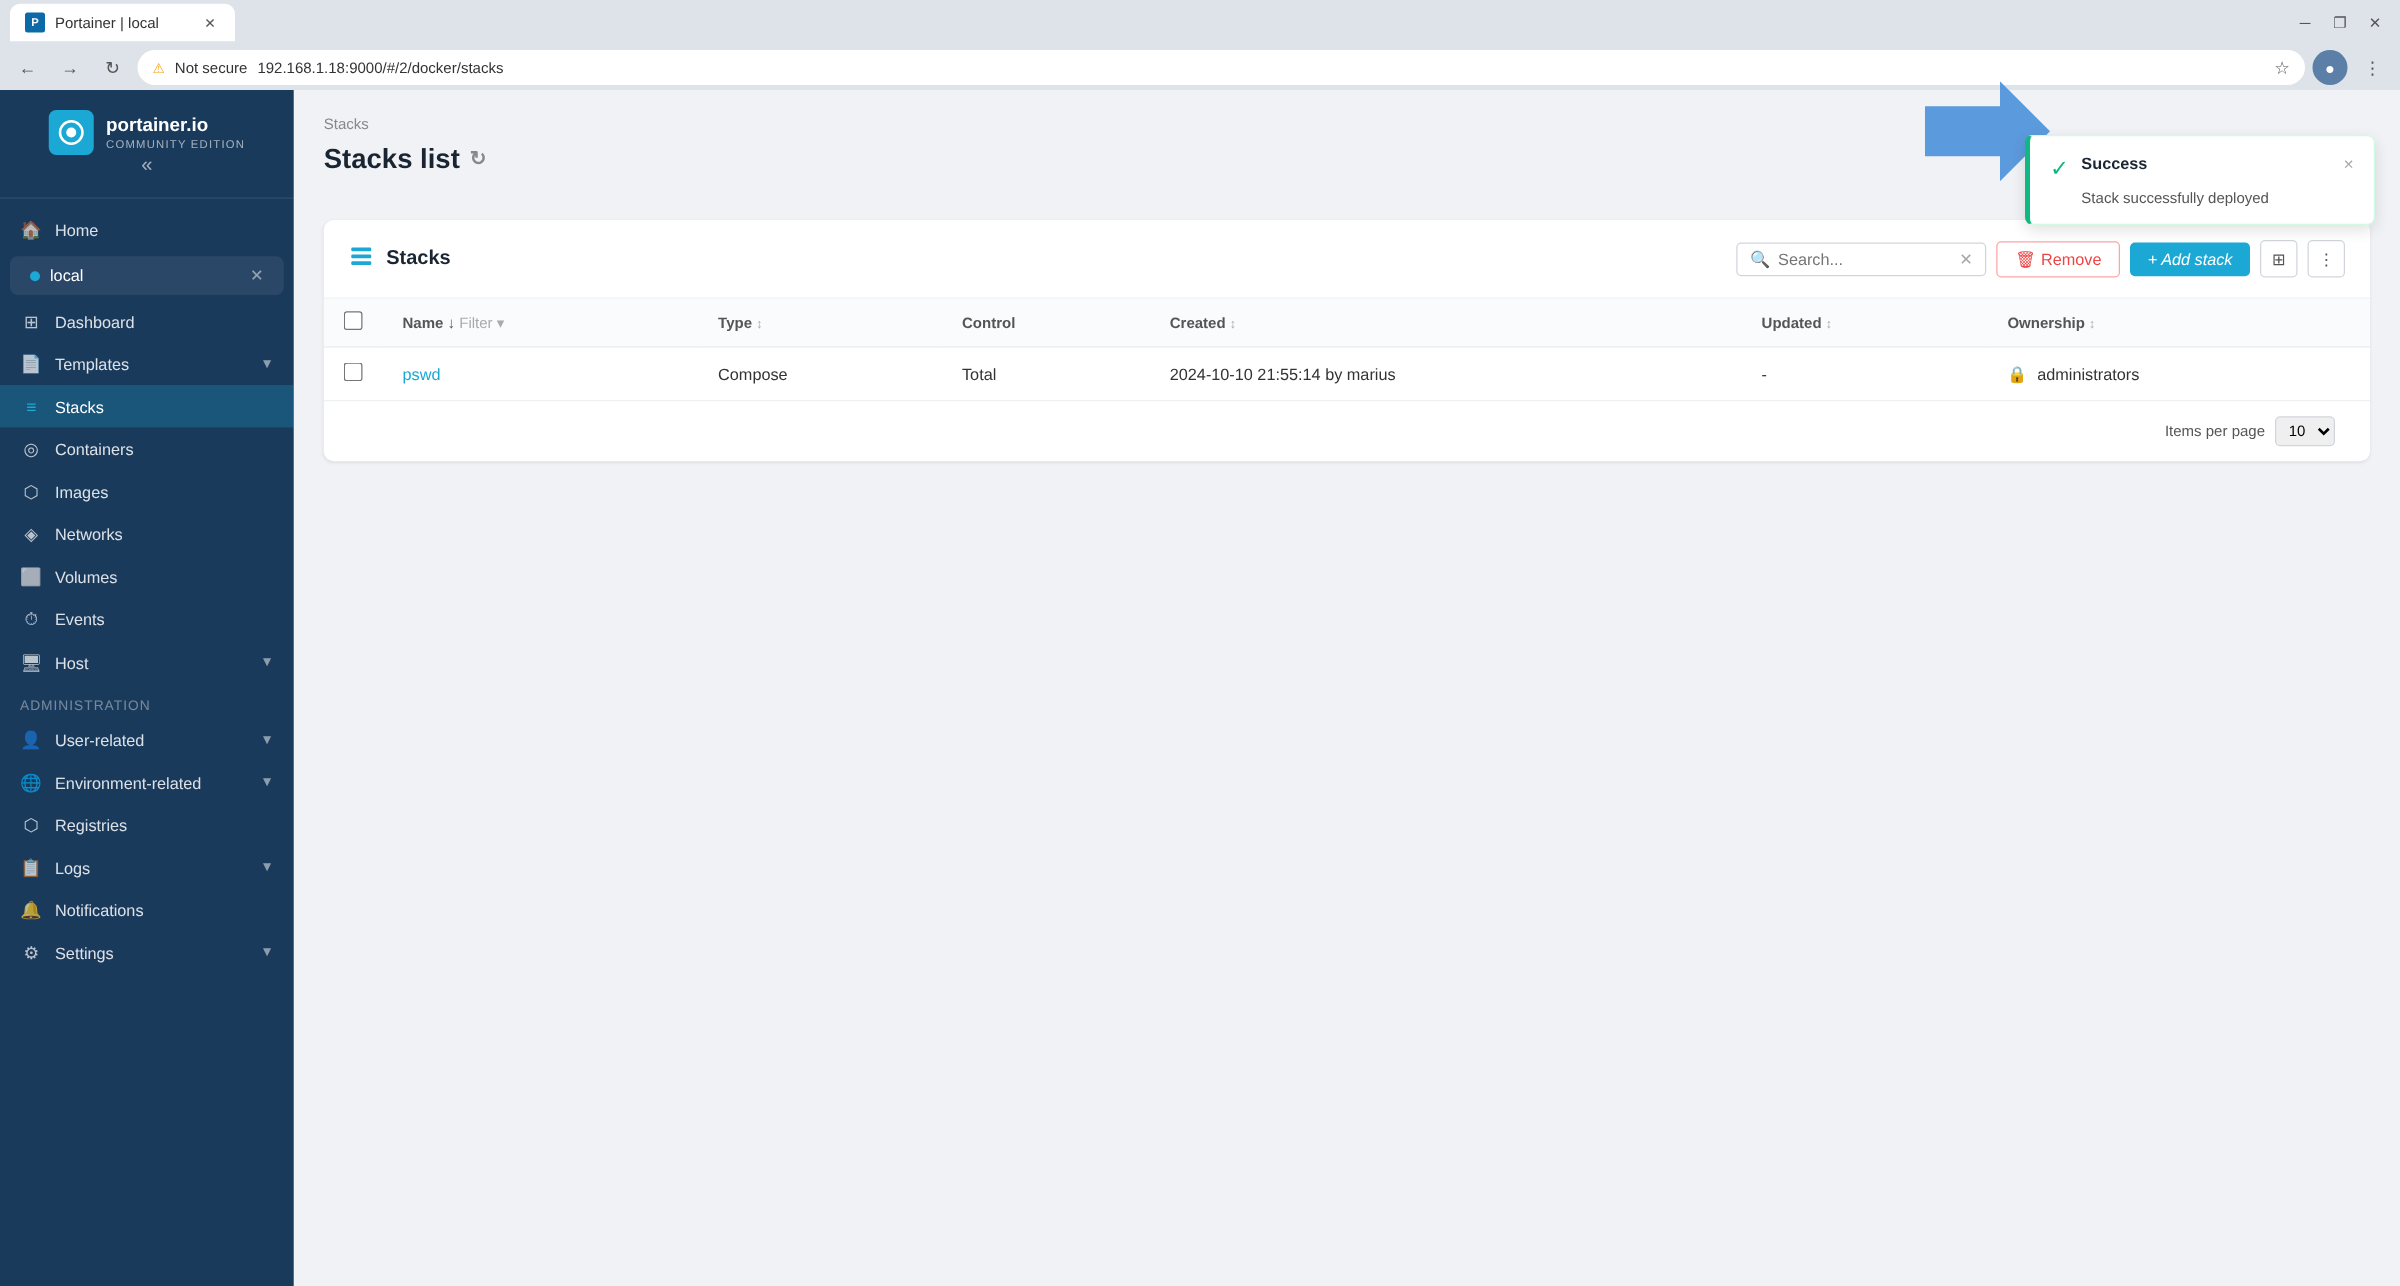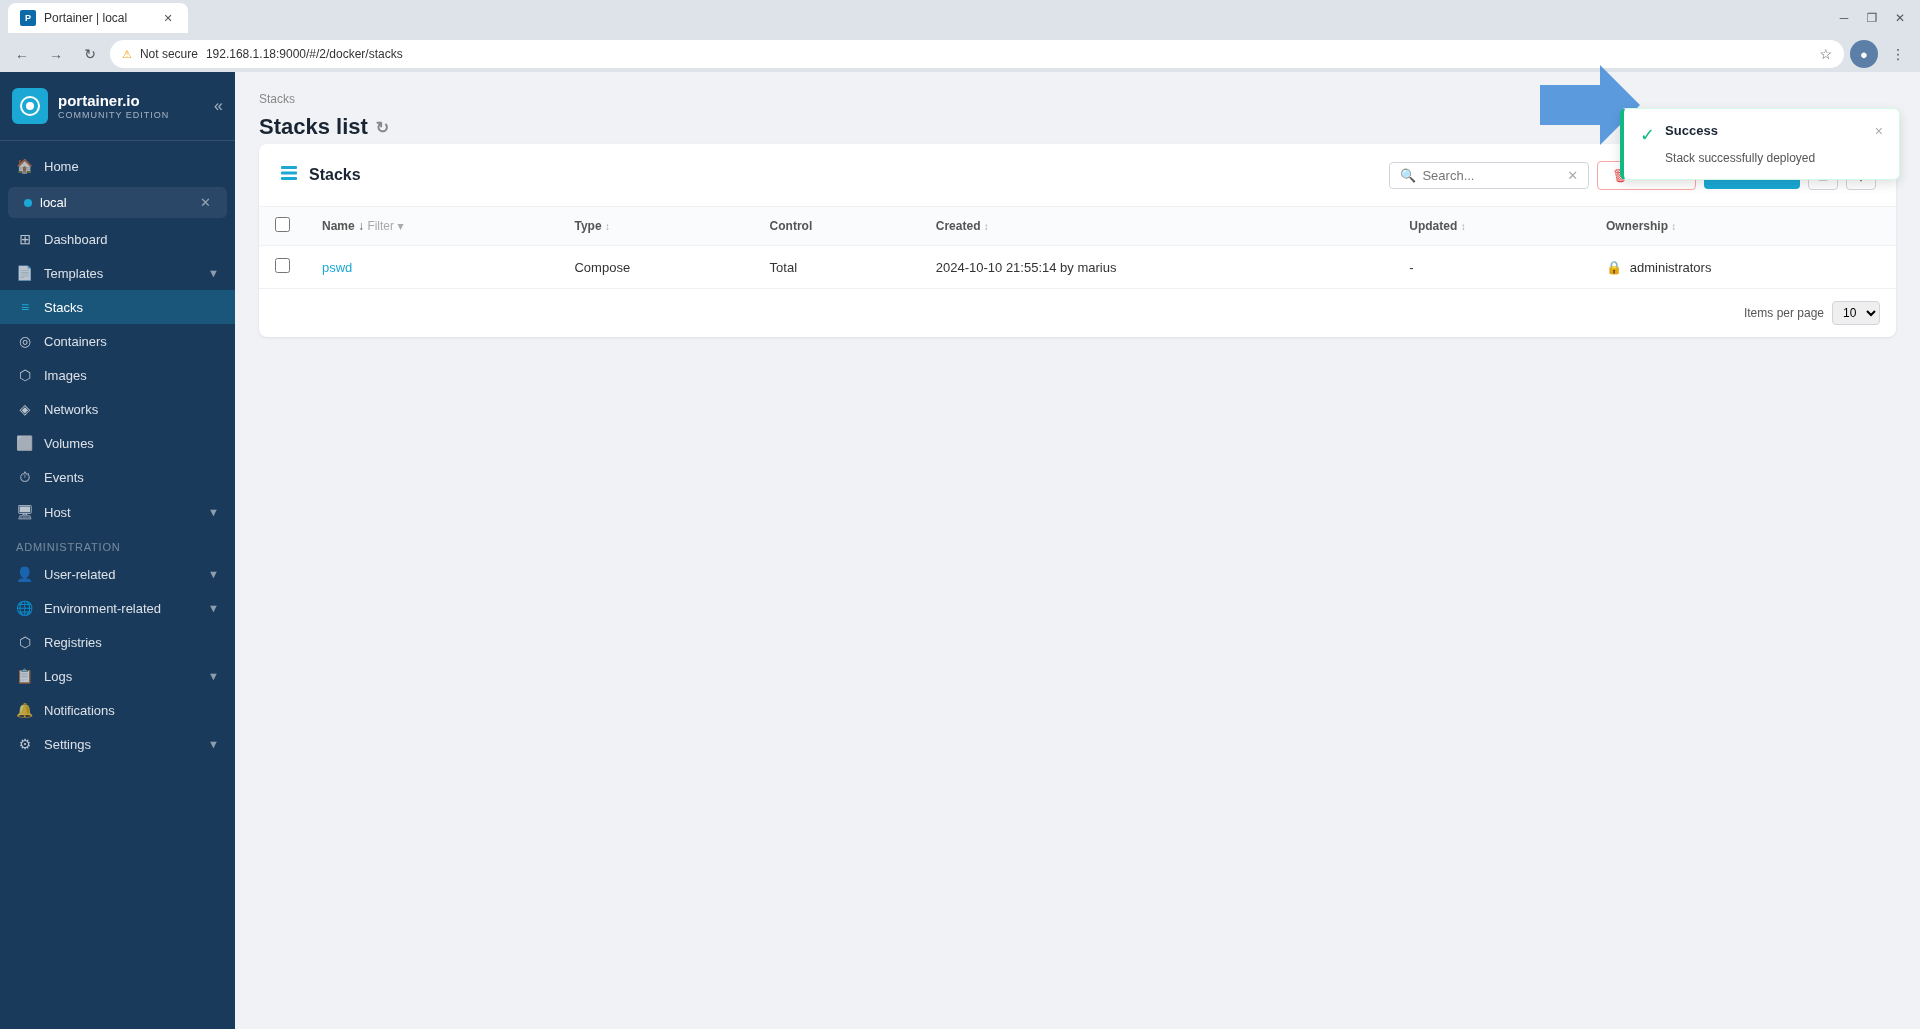--- a/index.html
+++ b/index.html
@@ -109,20 +109,21 @@
       flex-direction: column;
       overflow-y: auto;
       flex-shrink: 0;
     }
     .sidebar-header {
       padding: 16px 12px;
       display: flex;
       align-items: center;
       justify-content: space-between;
       border-bottom: 1px solid rgba(255,255,255,0.1);
+      flex-direction: column;
     }
     .logo-area {
       display: flex;
       align-items: center;
       gap: 10px;
     }
     .logo-icon {
       width: 36px; height: 36px;
       background: #1ba8d5;
       border-radius: 6px;
@@ -196,21 +197,21 @@
       color: #888;
       margin-bottom: 8px;
     }
     .page-title {
       font-size: 22px;
       font-weight: 600;
       color: #1a2533;
       display: flex;
       align-items: center;
       gap: 8px;
-      margin-bottom: 4px;
+      margin-bottom: 36px;
     }
     .refresh-icon { font-size: 16px; color: #888; cursor: pointer; }
 
     
     .panel {
       background: white;
       border-radius: 8px;
       box-shadow: 0 1px 3px rgba(0,0,0,0.08);
       overflow: hidden;
     }
@@ -325,21 +326,21 @@
       display: inline-flex;
       align-items: center;
       gap: 2px;
     }
     .link-cell { color: #1ba8d5; text-decoration: none; cursor: pointer; }
     .ownership-icon { color: #aaa; margin-right: 4px; }
     .items-per-page {
       display: flex;
       align-items: center;
       justify-content: flex-end;
-      padding: 12px 16px;
+      padding: 12px 28px;
       gap: 8px;
       font-size: 12px;
       color: #555;
       border-top: 1px solid #eef0f3;
     }
     .items-per-page select {
       border: 1px solid #d1d5db;
       border-radius: 4px;
       padding: 3px 6px;
       font-size: 12px;

